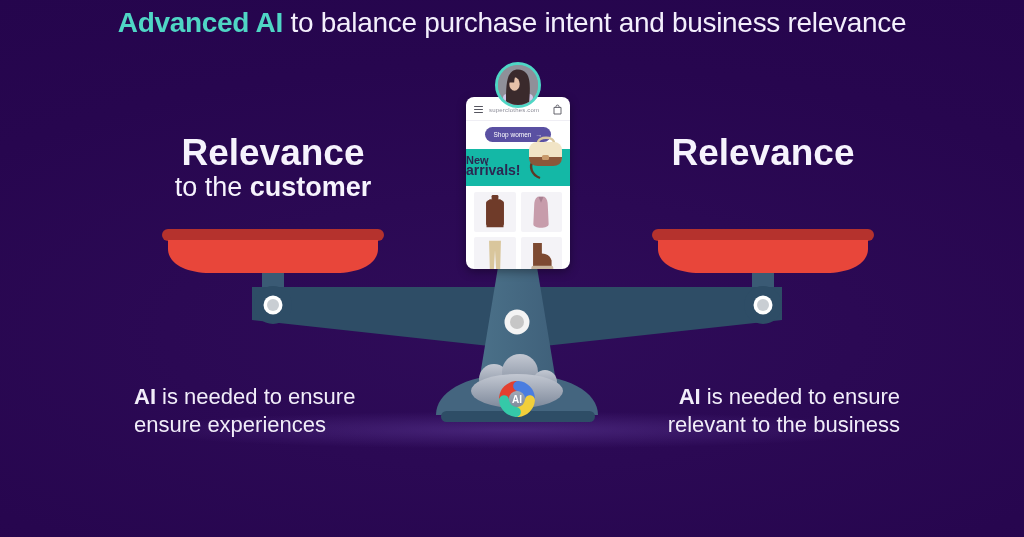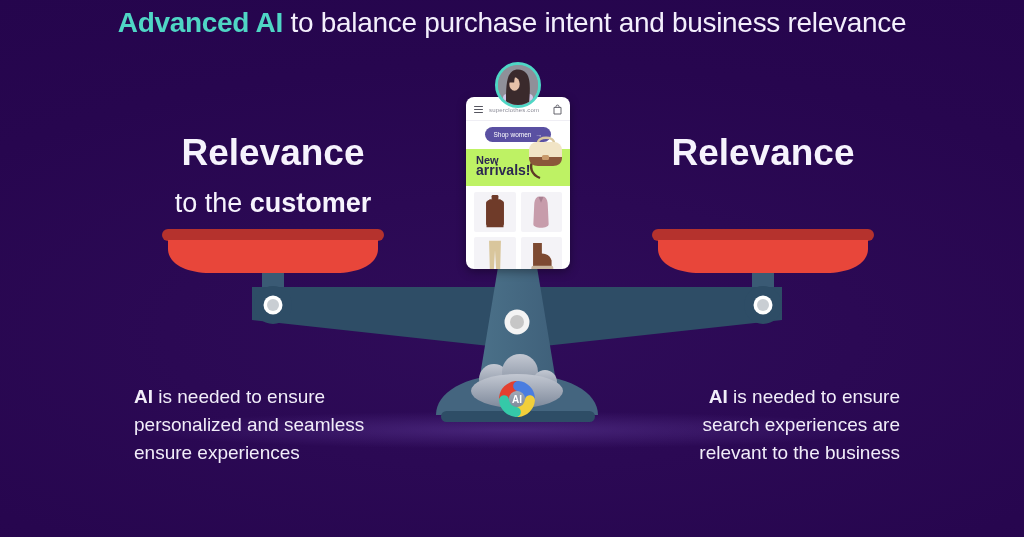--- a/index.html
+++ b/index.html
@@ -13,27 +13,27 @@
   .title{
     position:absolute;top:7px;left:0;width:100%;text-align:center;
     font-size:28px;letter-spacing:-0.3px;color:#f3effc;white-space:nowrap;z-index:5;
   }
   .title .hl{color:#4fd6c5;font-weight:700;}
   .title .rest{font-weight:400;}
 
   
   .heading{position:absolute;top:136px;width:300px;text-align:center;color:#f6f3fd;z-index:5;}
   .heading .h1{font-size:37px;font-weight:700;line-height:34px;}
-  .heading .h2{font-size:27px;font-weight:400;margin-top:18px;}
+  .heading .h2{font-size:27px;font-weight:400;margin-top:2px;}
   .heading .h2 b{font-weight:700;}
   .heading-left{left:123px;}
   .heading-right{left:613px;}
 
   
-  .note{position:absolute;top:383px;color:#f1edf9;font-size:19px;line-height:28px;z-index:5;}
+  .note{position:absolute;top:383px;color:#f1edf9;font-size:22px;line-height:28px;z-index:5;}
   .note b{font-weight:700;}
   .note-left{left:134px;text-align:left;}
   .note-right{right:124px;text-align:right;}
 
   
   .floor-glow{
     position:absolute;left:0;top:404px;width:100%;height:52px;z-index:1;
     background:radial-gradient(ellipse 52% 50% at 50% 50%, rgba(125,90,192,0.33) 0%, rgba(125,90,192,0) 72%);
   }
 
@@ -47,21 +47,21 @@
   }
   .phone-header{display:flex;align-items:center;padding:7px 8px 5px 8px;border-bottom:1px solid #efeef4;}
   .menu-icon{display:inline-block;width:9px;}
   .menu-icon i{display:block;height:1.2px;background:#55555f;margin:1.6px 0;border-radius:1px;}
   .phone-url{flex:1;text-align:left;margin-left:6px;font-size:6px;color:#8b8b97;letter-spacing:.2px;}
   .cta{
     margin:6px auto 0 auto;width:66px;height:15px;border-radius:8px;background:#5a50a2;
     color:#fff;font-size:6.5px;display:flex;align-items:center;justify-content:center;gap:4px;
   }
   .cta .arrow{opacity:.75;font-size:7px;}
-  .banner{margin-top:7px;height:37px;background:#bef264;position:relative;padding:6px 0 0 10px;box-sizing:border-box;}
+  .banner{margin-top:7px;height:37px;background:#14b8a6;position:relative;padding:6px 0 0 0;box-sizing:border-box;}
   .banner .b1{font-size:11px;font-weight:700;color:#2c2751;line-height:11px;}
   .banner .b2{font-size:14px;font-weight:700;color:#2c2751;line-height:9px;}
   .handbag{position:absolute;right:4px;top:-14px;}
   .grid{display:grid;grid-template-columns:1fr 1fr;gap:5px;padding:6px 8px;}
   .tile{background:#f4f3f7;border-radius:2px;height:40px;display:flex;align-items:center;justify-content:center;}
 
   
   .avatar{
     position:absolute;left:495px;top:62px;width:40px;height:40px;z-index:4;
     border:3px solid #4fd6c5;border-radius:50%;overflow:hidden;background:#8f9099;
@@ -204,20 +204,18 @@
     <rect width="40" height="40" fill="#8f9099"></rect>
     <rect x="5" y="29" width="30" height="11" rx="4" fill="#cfc6e8"></rect>
     <path d="M8 40 C8 24 8 11 14 6.5 C18 3.5 25 4 28.5 8.5 C33 14 32 26 31 40 Z" fill="#3a2a2c"></path>
     <ellipse cx="16.5" cy="19" rx="5.2" ry="6.8" fill="#e7c2a9"></ellipse>
     <path d="M11 17 C11.5 10 15 6.5 20 7.5 C17 10.5 16.2 14 16.2 17.5 L11 17.5 Z" fill="#3a2a2c"></path>
   </svg>
 </div>
 
 <div class="note note-left">
   <div><b>AI</b><span> is needed to ensure</span></div>
-  <div>personalized and seamless</div>
   <div>ensure experiences</div>
 </div>
 <div class="note note-right">
   <div><b>AI</b><span> is needed to ensure</span></div>
-  <div>search experiences are</div>
   <div>relevant to the business</div>
 </div>
 
 </body></html>

